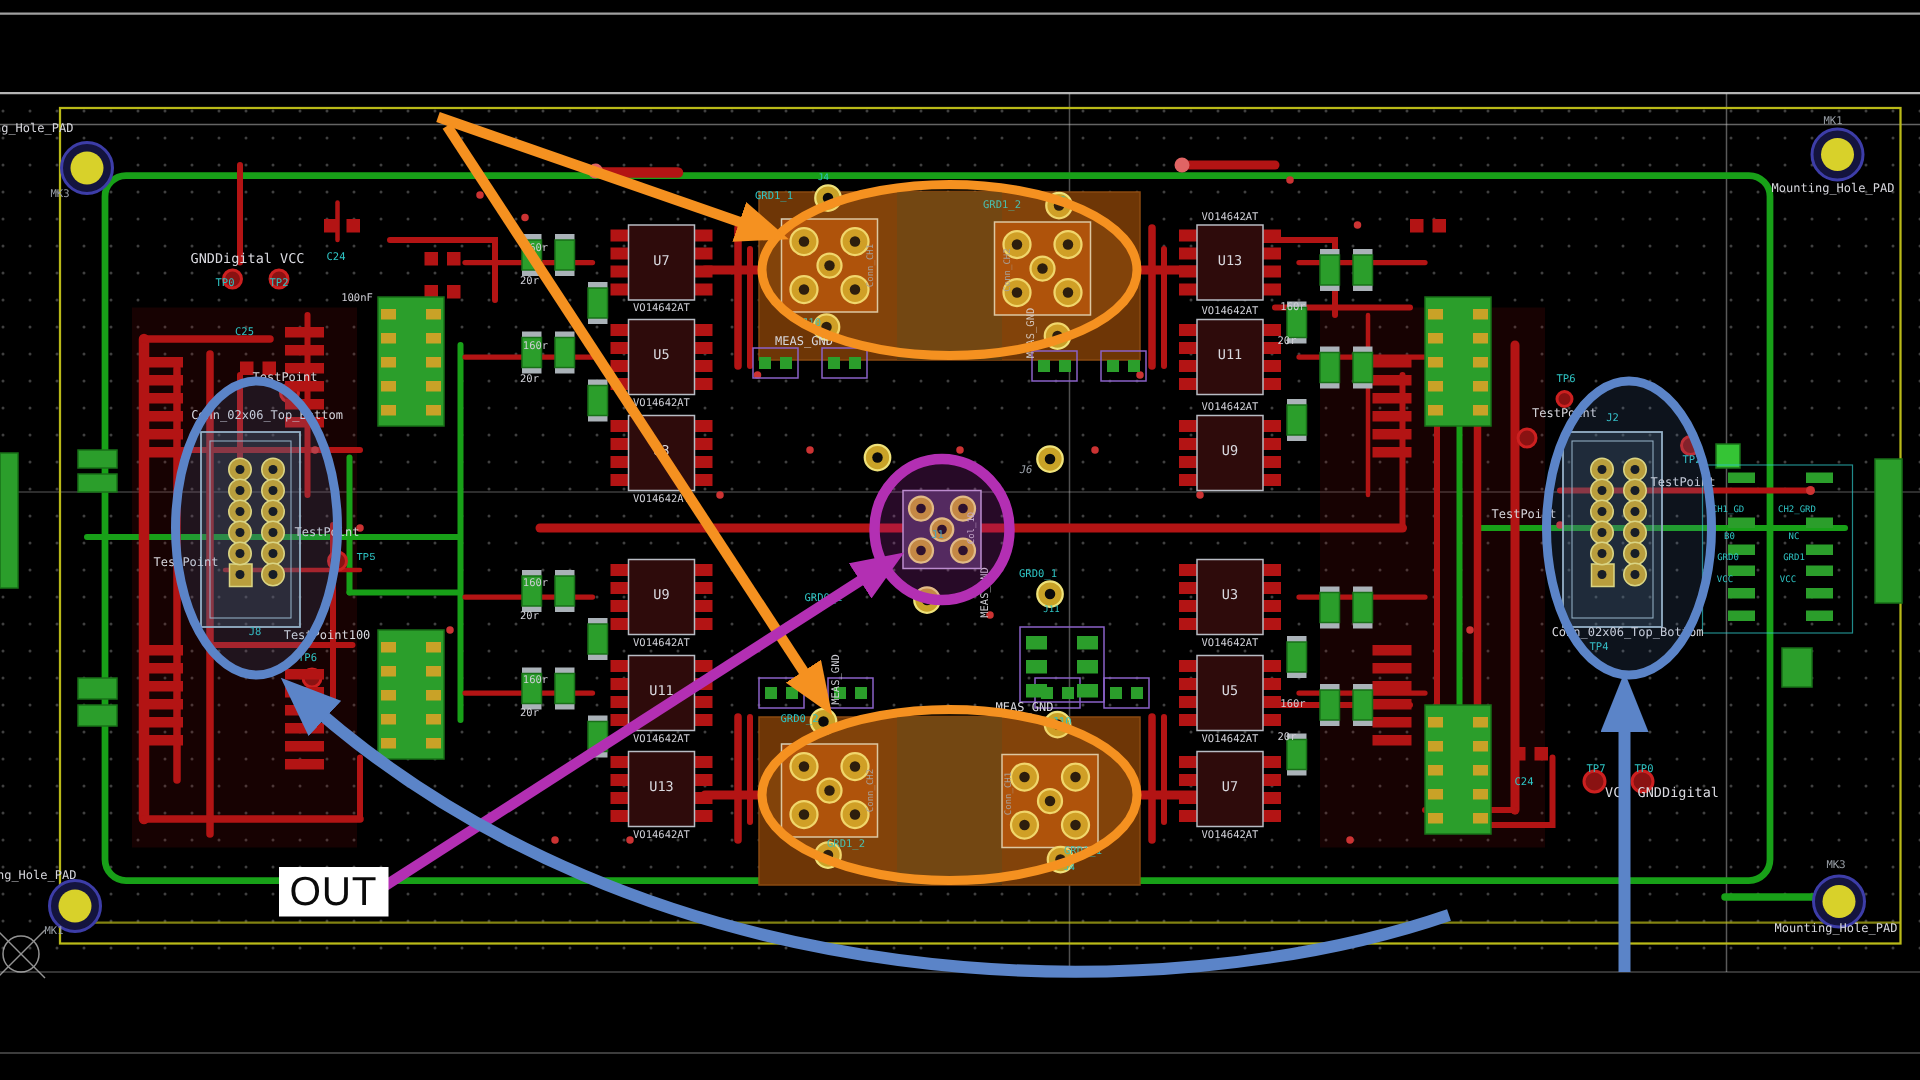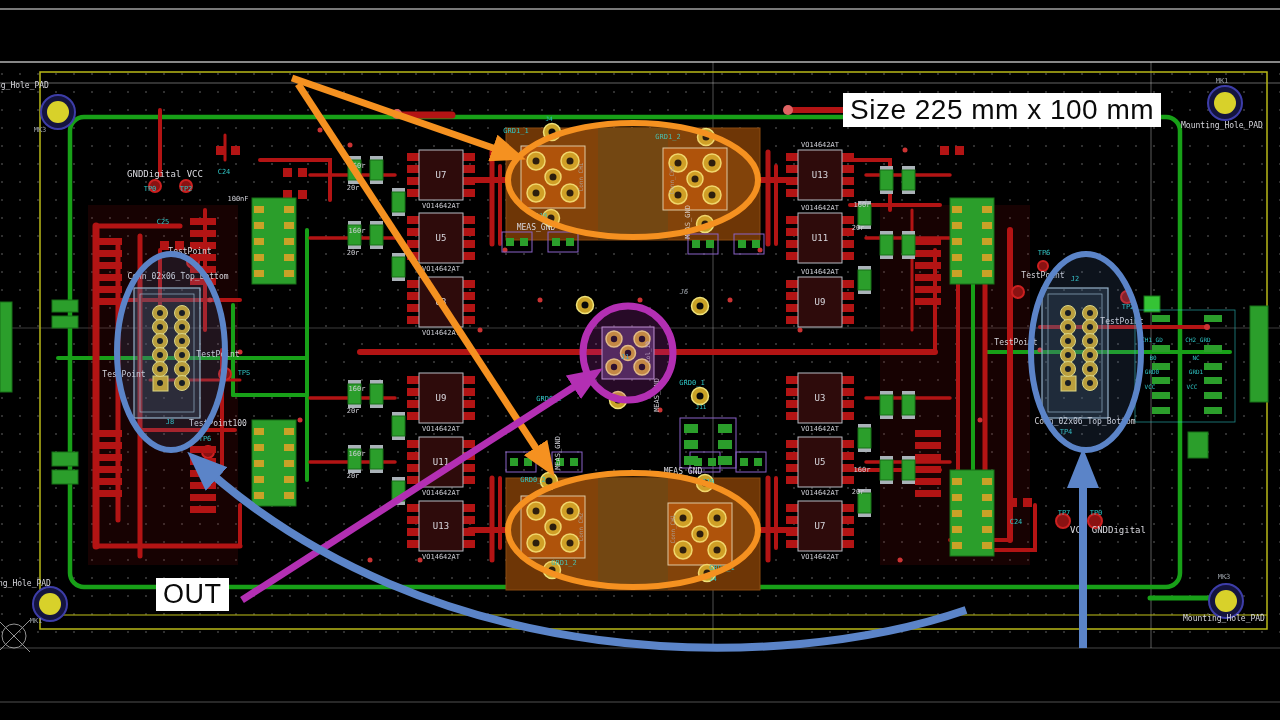--- a/index.html
+++ b/index.html
@@ -467,21 +467,21 @@
       <span class="silk t6" style="left: 707px; top: 134px;">J5</span>
       <span class="silk g6 rot" style="left: 581px; top: 177px;">Conn_CH1</span>
       <span class="silk g6 rot" style="left: 672px; top: 180px;">Conn_CH2</span>
       <span class="silk t7" style="left: 541px; top: 216px;">J10</span>
       <span class="silk w8" style="left: 536px; top: 228px;">MEAS_GND</span>
       <span class="silk w7 rot" style="left: 688px; top: 222px;">MEAS_GND</span>
       <span class="silk t7" style="left: 549px; top: 399px;">GRD0_2</span>
       <span class="silk w7 rot" style="left: 657px; top: 395px;">MEAS_GND</span>
       <span class="silk t7" style="left: 692px; top: 383px;">GRD0_1</span>
       <span class="silk t6" style="left: 701px; top: 407px;">J11</span>
-      <span class="silk g7" style="left: 684px; top: 292px; font-style: italic;">J6</span>
+      <span class="silk g7" style="left: 684px; top: 314px; font-style: italic;">J6</span>
       <span class="silk t7" style="left: 625px; top: 357px;">J1</span>
       <span class="silk w6 rot" style="left: 648px; top: 352px;">Col_1D</span>
       <span class="silk w7 rot" style="left: 558px; top: 453px;">MEAS_GND</span>
       <span class="silk t7" style="left: 533px; top: 480px;">GRD0_2</span>
       <span class="silk w8" style="left: 683px; top: 472px;">MEAS_GND</span>
       <span class="silk t7" style="left: 708px; top: 482px;">J10</span>
       <span class="silk g6 rot" style="left: 581px; top: 527px;">Conn_CH2</span>
       <span class="silk g6 rot" style="left: 673px; top: 529px;">Conn_CH1</span>
       <span class="silk t7" style="left: 564px; top: 563px;">GRD1_2</span>
       <span class="silk t7" style="left: 722px; top: 568px;">GRD1_1</span>
@@ -555,16 +555,15 @@
   <ellipse cx="171" cy="352" rx="54" ry="98" fill="rgba(91,132,200,0.14)" stroke="#5b84c8" stroke-width="6"></ellipse>
   <ellipse cx="1086" cy="352" rx="55" ry="98" fill="rgba(91,132,200,0.14)" stroke="#5b84c8" stroke-width="6"></ellipse>
 
   <line x1="292" y1="78" x2="516" y2="156" stroke="#f59120" stroke-width="7" marker-end="url(#ah-o)"></line>
   <line x1="298" y1="84" x2="549" y2="468" stroke="#f59120" stroke-width="7" marker-end="url(#ah-o)"></line>
   <line x1="242" y1="600" x2="594" y2="374" stroke="#b32fb3" stroke-width="7" marker-end="url(#ah-m)"></line>
   <line x1="1083" y1="648" x2="1083" y2="460" stroke="#5b84c8" stroke-width="8" marker-end="url(#ah-b)"></line>
   <path d="M966,610 C780,674 430,676 196,460" fill="none" stroke="#5b84c8" stroke-width="8" marker-end="url(#ah-b)"></path>
 </svg>
 
-<div class="callout" style="left:843px;top:93px;font-size:28px;">Size 225 mm x 100 mm</div>
-<div class="callout" style="left:156px;top:578px;text-align:right;">OUT</div>
+<div class="callout" style="left:186px;top:578px;text-align:right;">OUT</div>
 
 </div>
 
 </body></html>

